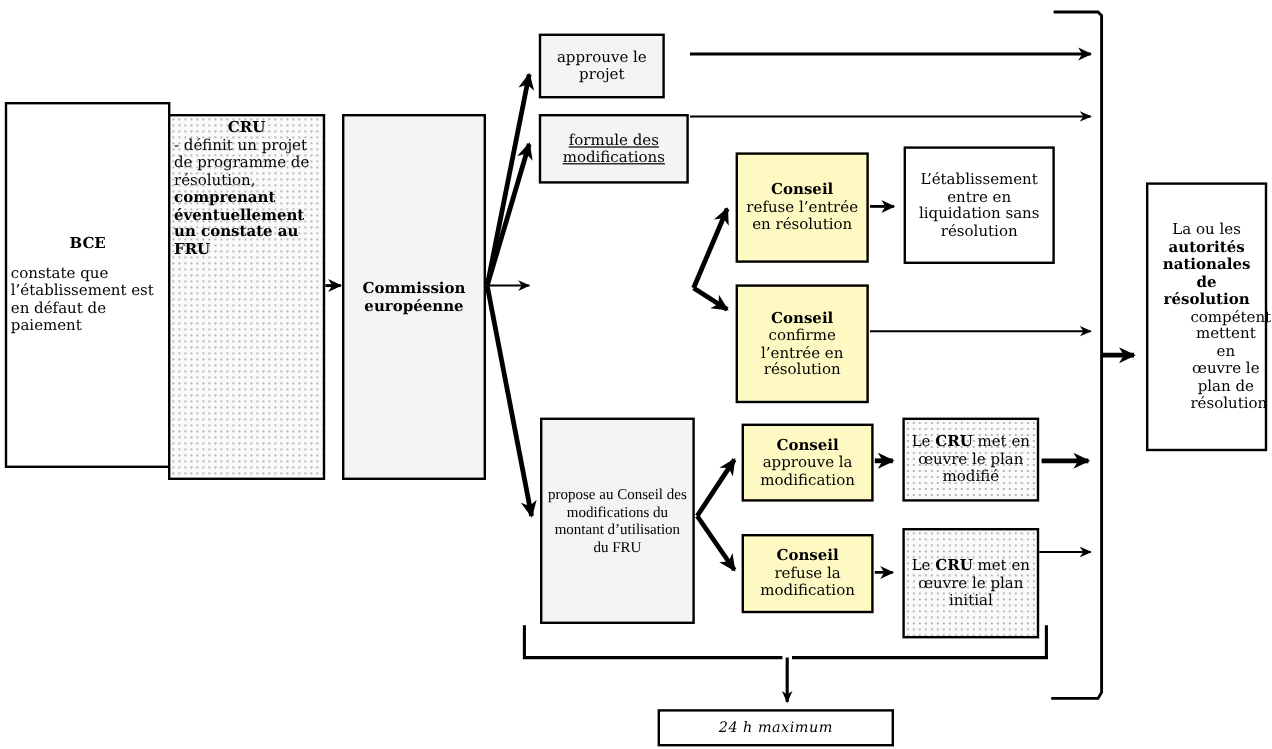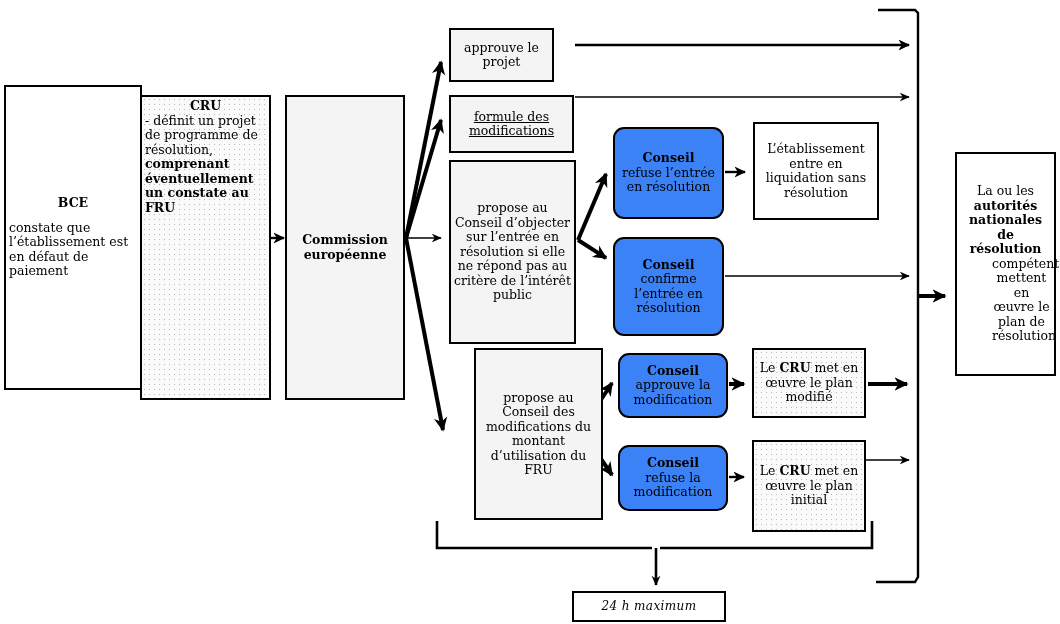--- a/index.html
+++ b/index.html
@@ -28,21 +28,21 @@
     line-height: 1.16;
     font-size: 12.5px;
     color: #000000;
     padding: 2px 3px;
   }
   .node .inner {
     width: 100%;
   }
   .fill-white { background: #ffffff; }
   .fill-light { background: #f4f4f4; }
-  .fill-gray  { background: #3b82f6; border-radius: 11px; }
+  .fill-gray  { background: #fef9c3; }
   .fill-dots {
     background-color: #fafafa;
     background-image:
       radial-gradient(#b8b8b8 0.6px, transparent 0.7px);
     background-size: 5px 5px;
   }
   .ttl {
     font-weight: bold;
     display: block;
   }
@@ -188,27 +188,22 @@
       <span>approuve le projet</span>
     </div>
   </div>
 
   <div class="node fill-light" style="left:449px; top:95px; width:125px; height:58px;text-decoration:underline;">
     <div class="inner">
       <span>formule des modifications</span>
     </div>
   </div>
 
-  <div class="node fill-light" style="left:449px; top:160px; width:127px; height:184px;">
-    <div class="inner">
-      <span>propose au Conseil d’objecter sur l’entrée en résolution si elle ne répond pas au critère de l’intérêt public</span>
-    </div>
-  </div>
-
-  <div class="node fill-light" style="left:474px; top:348px; width:129px; height:172px;">
+
+  <div class="node fill-light" style="left:450px; top:348px; width:129px; height:172px;font-family:Liberation Serif, serif;">
     <div class="inner">
       <span>propose au Conseil des modifications du montant d’utilisation du FRU</span>
     </div>
   </div>
 
   <div class="node fill-gray" style="left:613px; top:127px; width:111px; height:92px;">
     <div class="inner">
       <span class="ttl">Conseil</span>
       <span>refuse l’entrée en résolution</span>
     </div>
@@ -254,19 +249,19 @@
   </div>
 
   <div class="node fill-white" style="left:955px; top:152px; width:101px; height:224px;">
     <div class="inner">
       <span style="display:block;">La ou les</span>
       <span class="bold" style="display:block;">autorités nationales de résolution</span>
       <span style="display:block;margin-left:32px;">compétentes mettent en œuvre le plan de résolution</span>
     </div>
   </div>
 
-  <div class="node fill-white" style="left:572px; top:591px; width:154px; height:31px;">
+  <div class="node fill-white" style="left:548px; top:591px; width:197px; height:31px;">
     <div class="inner">
       <span class="ital" style="font-size:12px; letter-spacing:0.4px;">24 h maximum</span>
     </div>
   </div>
 
 </div>
 
 </body></html>

